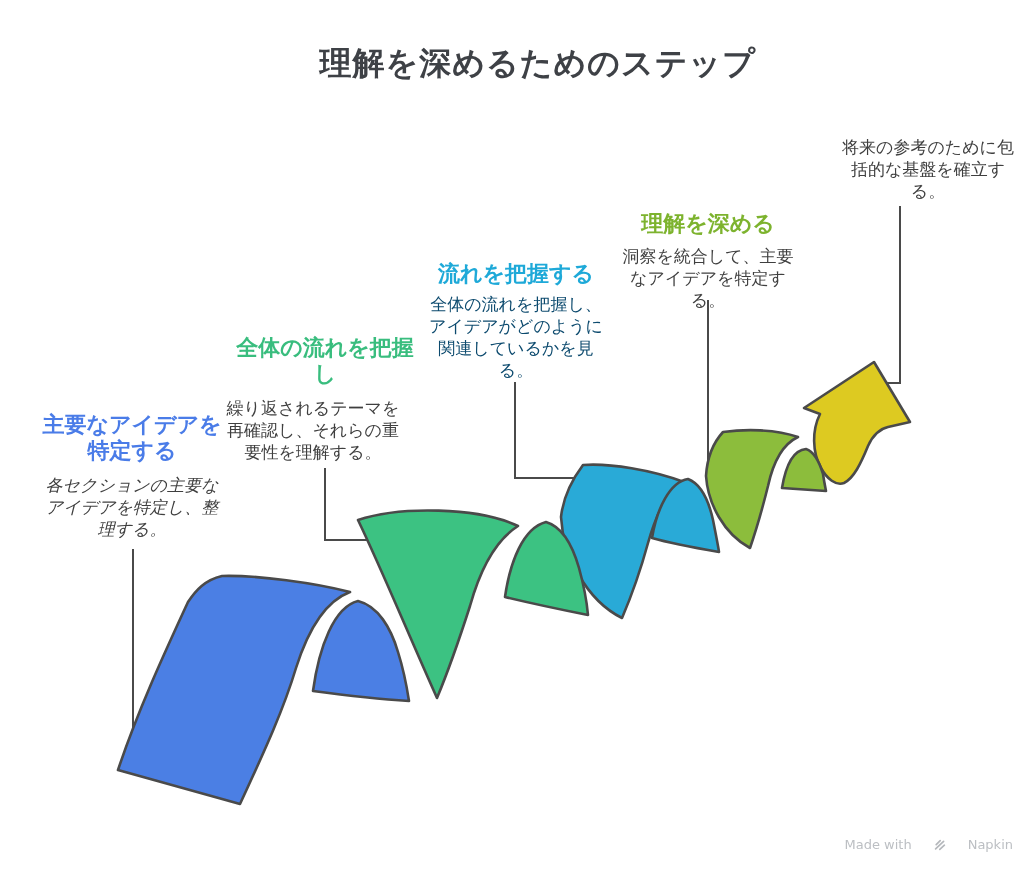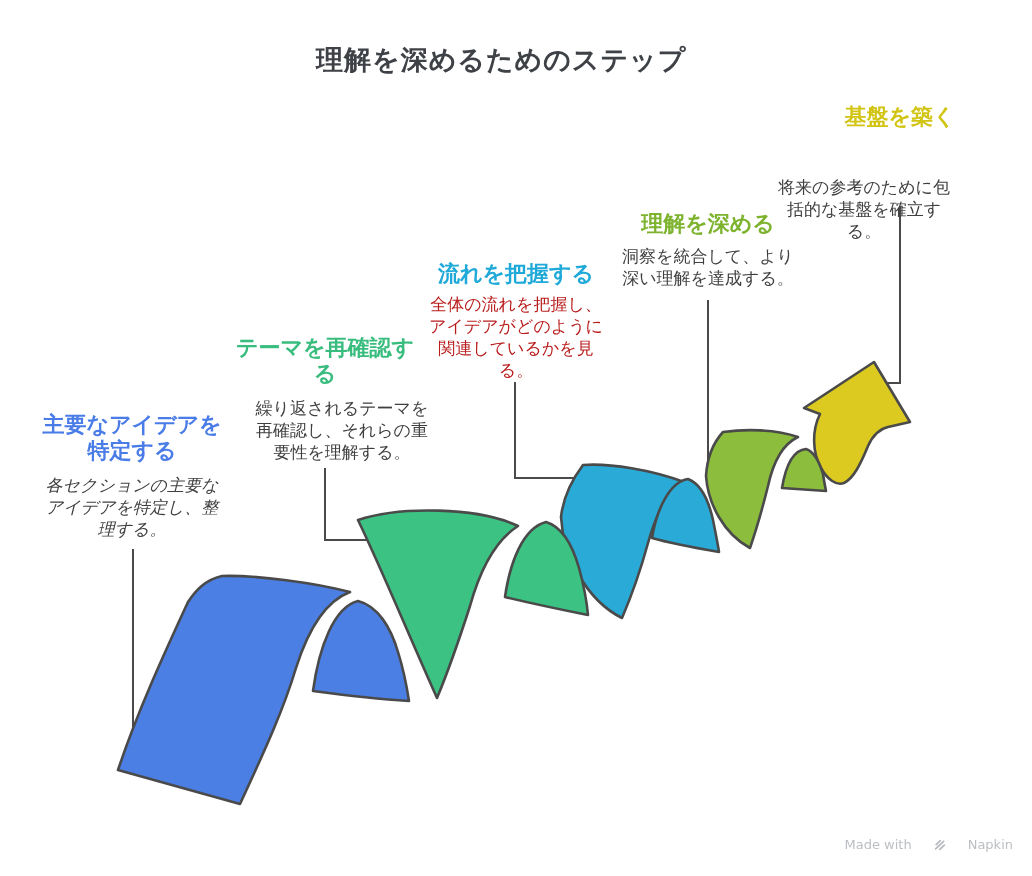--- a/index.html
+++ b/index.html
@@ -2,37 +2,37 @@
 <html><head>
 <meta charset="utf-8">
 <style>
   html,body{margin:0;padding:0;background:#ffffff;}
   #canvas{
     position:relative;width:1032px;height:876px;background:#ffffff;overflow:hidden;
     font-family:"DejaVu Sans","Liberation Sans",sans-serif;
   }
   #ribbon-svg{position:absolute;left:0;top:0;}
   .main-title{
-    position:absolute;left:316px;top:42px;width:440px;text-align:left;
-    font-size:27px;font-weight:bold;color:#3e4146;letter-spacing:1px;
+    position:absolute;left:316px;top:42px;width:440px;text-align:right;
+    font-size:32px;font-weight:bold;color:#3e4146;letter-spacing:1px;
   }
   .step-title{
     position:absolute;text-align:center;font-weight:bold;
     font-size:22px;line-height:26px;width:180px;
   }
   .step-desc{
     position:absolute;text-align:center;color:#3f3f3f;
     font-size:17px;line-height:22px;width:176px;
   }
   
   .s1t{left:42px;top:412px;}   .s1d{left:44px;top:474px;font-style:italic;}
-  .s2t{left:235px;top:335px;}  .s2d{left:254px;top:397px;}
+  .s2t{left:235px;top:335px;}  .s2d{left:225px;top:397px;}
   .s3t{left:426px;top:261px;}  .s3d{left:428px;top:293px;}
   .s4t{left:618px;top:213px;font-family:Liberation Mono, monospace;}  .s4d{left:620px;top:245px;}
-  .s5t{left:810px;top:104px;}  .s5d{left:776px;top:136px;margin-top:40px;}
+  .s5t{left:810px;top:104px;}  .s5d{left:840px;top:136px;}
   .footer{
     position:absolute;right:19px;top:837px;display:flex;align-items:center;gap:21px;
     font-size:13px;color:#bcbfc3;
   }
   .ribbon-path{stroke-width:2.6;stroke-linejoin:round;}
   .connector{fill:none;stroke-width:2;}
 </style>
 </head>
 <body>
 
@@ -92,30 +92,29 @@
              C378,606 391,628 398,652
              C404,671 407,688 409,701
              C377,699 343,695 313,691 Z" style="fill: rgb(75, 127, 228); stroke: rgb(74, 74, 74);"></path>
   </svg>
 
   <div class="main-title" style="color: rgb(62, 65, 70);">理解を深めるためのステップ</div>
 
   <div class="step-title s1t" style="color: rgb(74, 124, 232);">主要なアイデアを特定する</div>
   <div class="step-desc s1d" style="color: rgb(63, 63, 63);">各セクションの主要なアイデアを特定し、整理する。</div>
 
-  <div class="step-title s2t" style="color: rgb(57, 189, 126);">テーマを再確認する</div>
+  <div class="step-title s2t" style="color: rgb(57, 189, 126);">全体の流れを把握し</div>
   <div class="step-desc s2d" style="color: rgb(63, 63, 63);">繰り返されるテーマを再確認し、それらの重要性を理解する。</div>
 
   <div class="step-title s3t" style="color: rgb(30, 169, 216);">流れを把握する</div>
-  <div class="step-desc s3d" style="color: #b91c1c;">全体の流れを把握し、アイデアがどのように関連しているかを見る。</div>
+  <div class="step-desc s3d" style="color: #0c4a6e;">全体の流れを把握し、アイデアがどのように関連しているかを見る。</div>
 
   <div class="step-title s4t" style="color: rgb(125, 179, 46);">理解を深める</div>
-  <div class="step-desc s4d" style="color: rgb(63, 63, 63);">洞察を統合して、より深い理解を達成する。</div>
+  <div class="step-desc s4d" style="color: rgb(63, 63, 63);">洞察を統合して、主要なアイデアを特定する。</div>
 
-  <div class="step-title s5t" style="color: rgb(210, 196, 19);">基盤を築く</div>
   <div class="step-desc s5d" style="color: rgb(63, 63, 63);">将来の参考のために包括的な基盤を確立する。</div>
 
   <div class="footer">
     <span>Made with</span>
     <svg width="14" height="14" viewBox="0 0 14 14" aria-hidden="true">
       <g stroke="#b5b8bc" stroke-width="1.7" stroke-linecap="round" fill="none">
         <path d="M3.2,6.6 L7.2,2.6"></path>
         <path d="M2.6,10.8 L10.6,3.4"></path>
         <path d="M6.8,11.4 L11.4,7.2"></path>
       </g>

